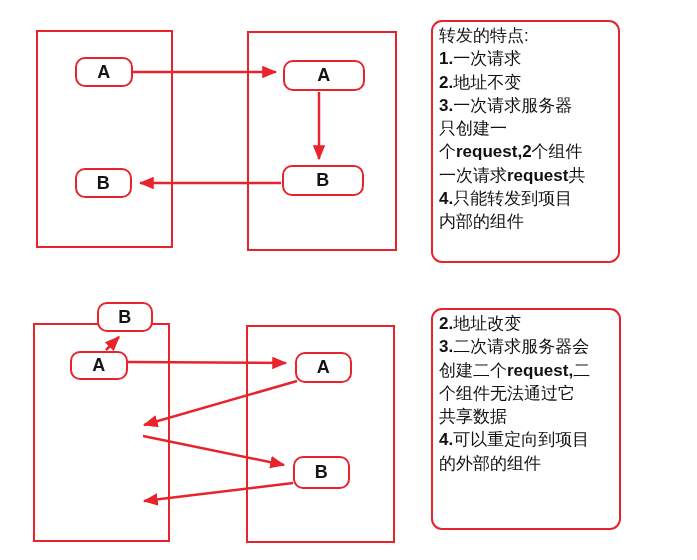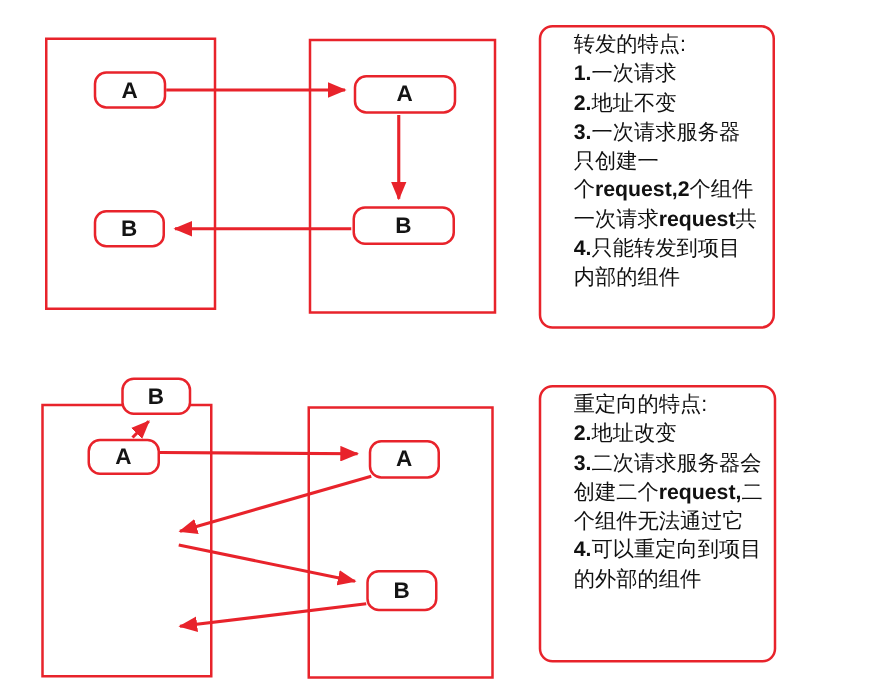--- a/index.html
+++ b/index.html
@@ -16,21 +16,21 @@
     position:absolute;background:#ffffff;border:2px solid #e8232b;border-radius:10px;
     box-sizing:border-box;display:flex;align-items:center;justify-content:center;
     font-weight:bold;font-size:18px;color:#141414;z-index:3;letter-spacing:0.5px;
   }
   .panel{
     position:absolute;border:2.5px solid #e8232b;border-radius:11px;background:#ffffff;
     box-sizing:border-box;padding:2px 5px 2px 6px;color:#111111;
     font-size:17px;line-height:23.3px;z-index:3;
     font-family:"Liberation Sans", sans-serif;
   }
-  .panel .tline{white-space:nowrap;margin-left:20px;}
+  .panel .tline{white-space:nowrap;}
   .panel .b{font-weight:bold;}
 </style>
 </head>
 <body>
 
 <div class="canvas">
 
   <div class="rect" style="left:36px;top:30px;width:137px;height:218px"></div>
   <div class="rect" style="left:247px;top:31px;width:150px;height:220px"></div>
   <div class="rect" style="left:33px;top:323px;width:137px;height:219px"></div>
@@ -85,22 +85,22 @@
       <div class="tline"><span class="b">1.</span><span>一次请求</span></div>
       <div class="tline"><span class="b">2.</span><span>地址不变</span></div>
       <div class="tline"><span class="b">3.</span><span>一次请求服务器</span></div>
       <div class="tline"><span>只创建一</span></div>
       <div class="tline"><span>个</span><span class="b">request,2</span><span>个组件</span></div>
       <div class="tline"><span>一次请求</span><span class="b">request</span><span>共</span></div>
       <div class="tline"><span class="b">4.</span><span>只能转发到项目</span></div>
       <div class="tline"><span>内部的组件</span></div>
     </div>
   <div class="panel" style="left:431px;top:308px;width:190px;height:222px">
-      <div class="tline"><span>重定向的特点:</span></div>
       <div class="tline"><span class="b">2.</span><span>地址改变</span></div>
       <div class="tline"><span class="b">3.</span><span>二次请求服务器会</span></div>
       <div class="tline"><span>创建二个</span><span class="b">request,</span><span>二</span></div>
       <div class="tline"><span>个组件无法通过它</span></div>
+      <div class="tline"><span>共享数据</span></div>
       <div class="tline"><span class="b">4.</span><span>可以重定向到项目</span></div>
       <div class="tline"><span>的外部的组件</span></div>
     </div>
 
 </div>
 
 </body></html>

